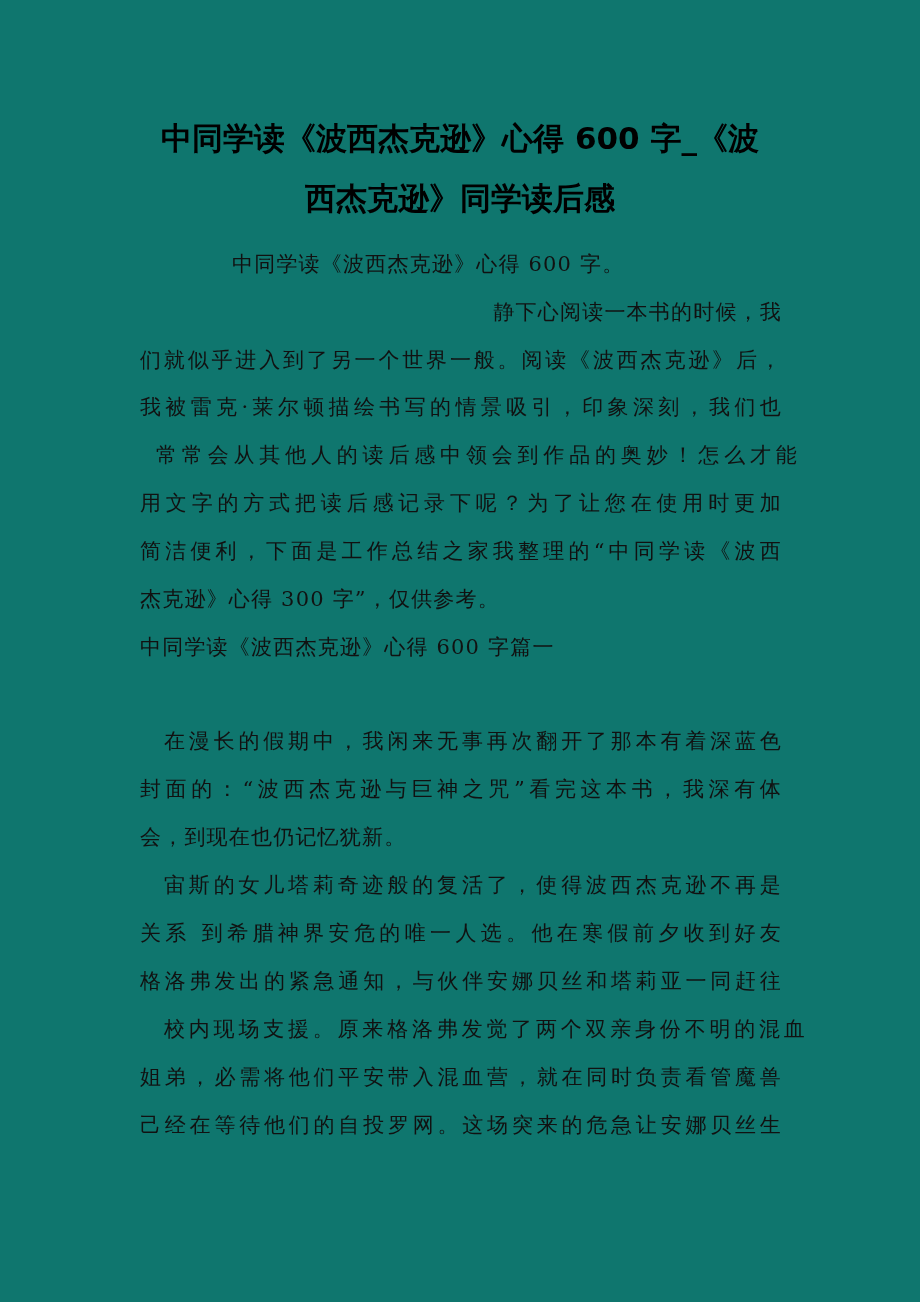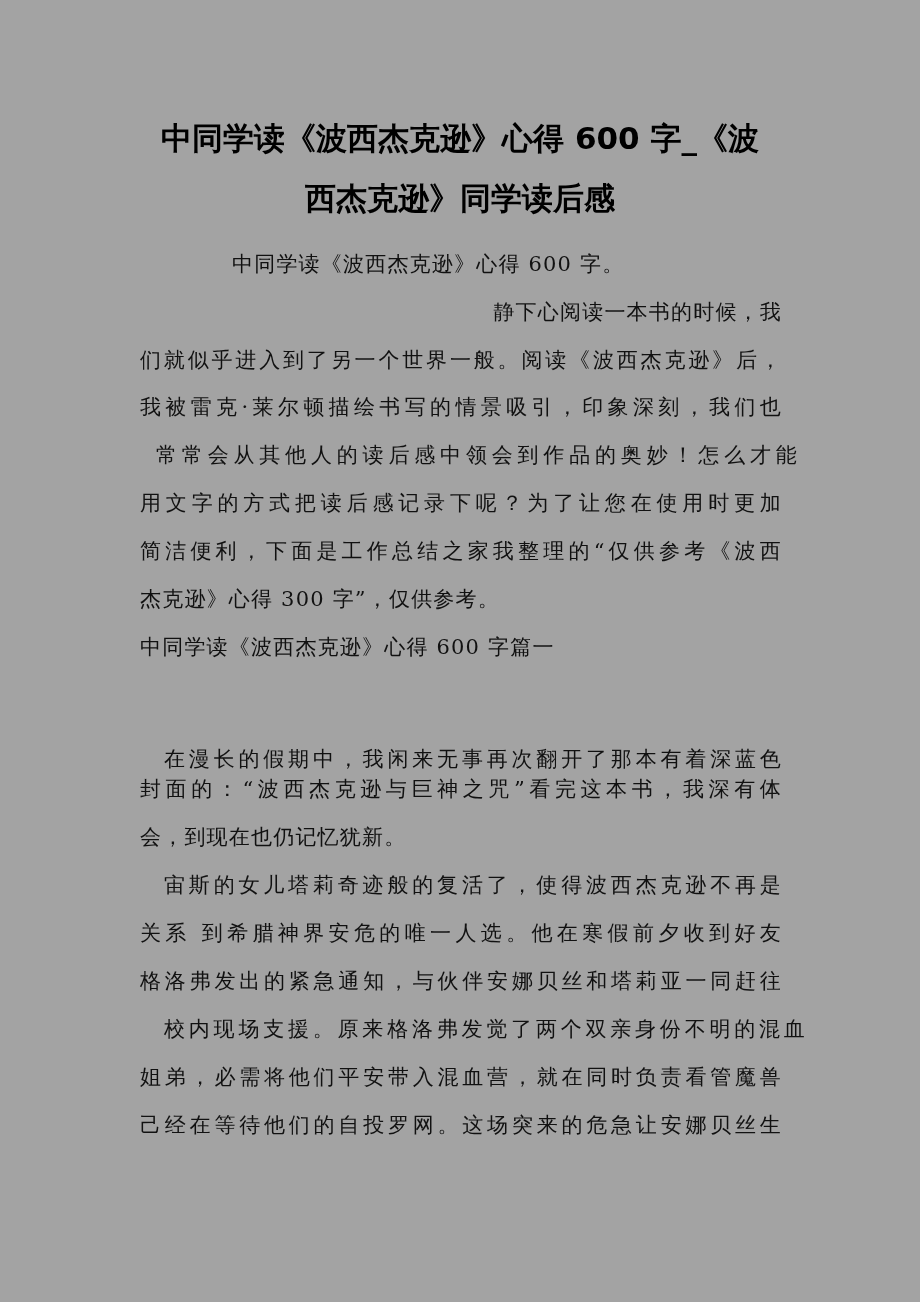--- a/index.html
+++ b/index.html
@@ -14,21 +14,21 @@
       overflow: hidden;
       color: #111111;
       font-family: "DejaVu Serif", "Liberation Serif", serif;
     }
     .page {
       position: absolute;
       left: 0;
       top: 0;
       width: 920px;
       height: 1302px;
-      background: #a3a3a3;
+      background: #0f766e;
     }
     .title {
       position: absolute;
       left: 140px;
       width: 640px;
       text-align: center;
       font-family: "DejaVu Sans", "Liberation Sans", sans-serif;
       font-weight: bold;
       font-size: 31px;
       line-height: 40px;
@@ -62,26 +62,26 @@
   <div class="title" style="top:118px;">中同学读《波西杰克逊》心得 600 字_《波</div>
   <div class="title" style="top:178px;">西杰克逊》同学读后感</div>
 
   <div class="line" style="top:251px; left:232px; width:520px;">中同学读《波西杰克逊》心得 600 字。</div>
 
   <div class="line right" style="top:299px;">静下心阅读一本书的时候，我</div>
   <div class="line justify" style="top:347px;">们就似乎进入到了另一个世界一般。阅读《波西杰克逊》后，</div>
   <div class="line justify" style="top:394px;">我被雷克·莱尔顿描绘书写的情景吸引，印象深刻，我们也</div>
   <div class="line justify" style="top:442px;margin-left:16px;">常常会从其他人的读后感中领会到作品的奥妙！怎么才能</div>
   <div class="line justify" style="top:490px;">用文字的方式把读后感记录下呢？为了让您在使用时更加</div>
-  <div class="line justify" style="top:538px;">简洁便利，下面是工作总结之家我整理的“仅供参考《波西</div>
+  <div class="line justify" style="top:538px;">简洁便利，下面是工作总结之家我整理的“中同学读《波西</div>
   <div class="line" style="top:586px;">杰克逊》心得 300 字”，仅供参考。</div>
 
   <div class="line" style="top:634px;">中同学读《波西杰克逊》心得 600 字篇一</div>
 
-  <div class="line justify" style="top:728px; left:164px; width:618px;margin-top:18px;">在漫长的假期中，我闲来无事再次翻开了那本有着深蓝色</div>
+  <div class="line justify" style="top:728px; left:164px; width:618px;">在漫长的假期中，我闲来无事再次翻开了那本有着深蓝色</div>
   <div class="line justify" style="top:776px;">封面的：“波西杰克逊与巨神之咒”看完这本书，我深有体</div>
   <div class="line" style="top:824px;">会，到现在也仍记忆犹新。</div>
   <div class="line justify" style="top:872px; left:164px; width:618px;">宙斯的女儿塔莉奇迹般的复活了，使得波西杰克逊不再是</div>
   <div class="line justify" style="top:920px;">关系  到希腊神界安危的唯一人选。他在寒假前夕收到好友</div>
   <div class="line justify" style="top:968px;">格洛弗发出的紧急通知，与伙伴安娜贝丝和塔莉亚一同赶往</div>
   <div class="line justify" style="top:1016px;margin-left:24px;">校内现场支援。原来格洛弗发觉了两个双亲身份不明的混血</div>
   <div class="line justify" style="top:1064px;">姐弟，必需将他们平安带入混血营，就在同时负责看管魔兽</div>
   <div class="line justify" style="top:1112px;">己经在等待他们的自投罗网。这场突来的危急让安娜贝丝生</div>
 
 </div>

